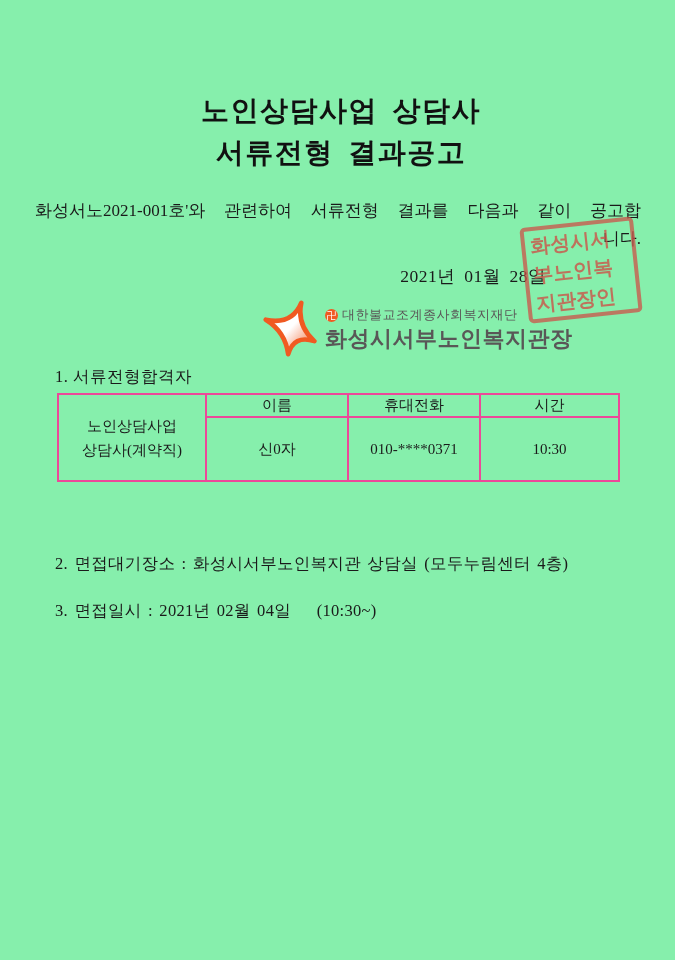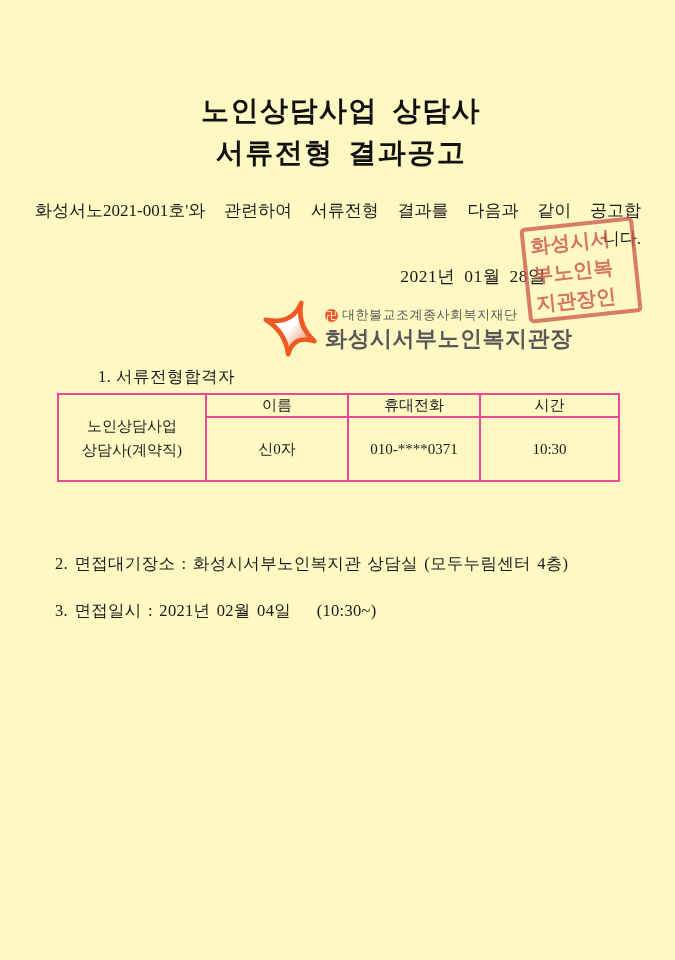--- a/index.html
+++ b/index.html
@@ -1,17 +1,17 @@
 <!DOCTYPE html>
 <html><head>
 <meta charset="utf-8">
 <style>
   html,body { margin:0; padding:0; background:#fff; }
   .page {
-    position:relative; width:675px; height:960px; background:#fef9c3;
+    position:relative; width:675px; height:960px; background:#86efac;
     font-family:"Liberation Serif","DejaVu Serif",serif; color:#1a1a1a;
     overflow:hidden; margin:0 auto;
   }
   .title {
     position:absolute; top:90px; left:0; width:682px; text-align:center;
     font-size:28px; font-weight:bold; line-height:42px; letter-spacing:1.5px;
     word-spacing:6px; color:#111;
   }
   .body-par { position:absolute; top:197px; left:35px; width:606px; font-size:17px; line-height:28px; }
   .body-line1 { text-align:justify; text-align-last:justify; word-spacing:2px; }
@@ -32,21 +32,21 @@
   .logo { position:absolute; top:300px; left:263px; display:flex; align-items:flex-start; }
   .logo-right { margin-left:6px; font-family:"Liberation Sans","DejaVu Sans",sans-serif; }
   .logo-top { display:flex; align-items:center; margin-top:6px; }
   .logo-badge {
     display:inline-block; width:13px; height:13px; border-radius:50%;
     background:#f05a22; color:#fff; font-size:10px; line-height:13px;
     text-align:center; margin-right:4px;
   }
   .logo-foundation { font-size:13px; color:#595757; letter-spacing:0.5px; }
   .logo-org { font-size:22px; font-weight:bold; color:#595757; letter-spacing:0.5px; margin-top:0; }
-  .sec-heading { position:absolute; top:366px; left:55px; font-size:16.5px; letter-spacing:0.5px;margin-left:43px; }
+  .sec-heading { position:absolute; top:366px; left:55px; font-size:16.5px; letter-spacing:0.5px; }
   table.result {
     position:absolute; top:393px; left:57px; border-collapse:collapse;
     border:2px solid #1a1a1a; table-layout:fixed;
   }
   table.result td, table.result th {
     border:2px solid #ec4899; text-align:center; vertical-align:middle;
     font-size:15px; font-weight:normal; padding:0;
   }
   table.result tr.hdr { height:23px; }
   table.result tr.data { height:64px; }

